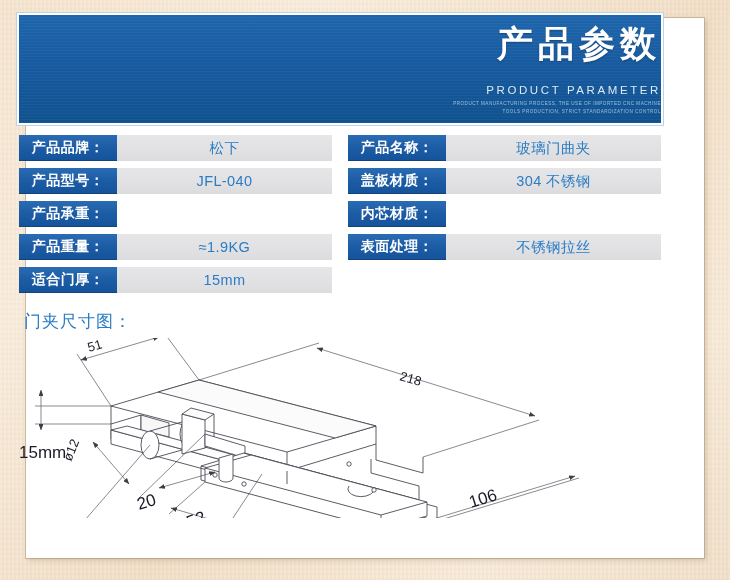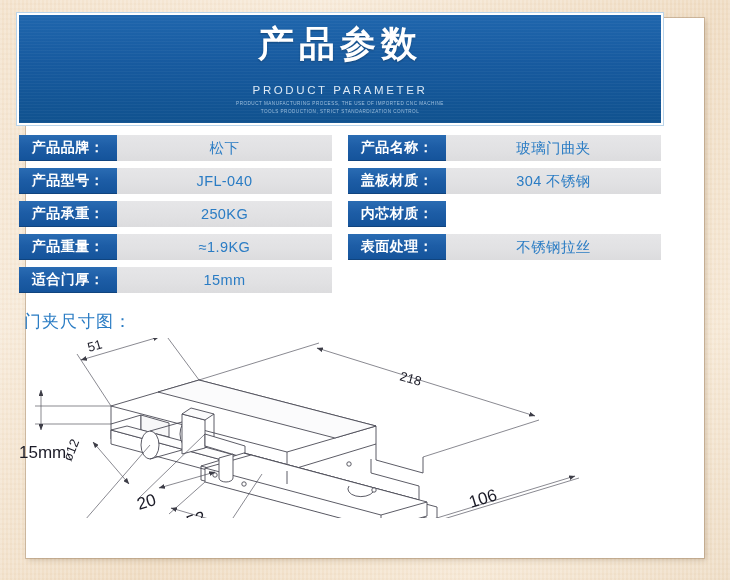--- a/index.html
+++ b/index.html
@@ -57,21 +57,21 @@
     background:
       repeating-linear-gradient(0deg,
         rgba(255,255,255,0.035) 0px,
         rgba(255,255,255,0.035) 1px,
         rgba(0,0,0,0.00) 1px,
         rgba(0,0,0,0.00) 3px),
       linear-gradient(180deg, #1f66ad 0%, #175a9f 45%, #10528f 100%);
     border: 2px solid #ffffff;
     outline: 1px solid #b9d4ea;
     color: #ffffff;
-    text-align: center;
+    text-align: right;
   }
   #header-title {
     margin-top: 10px;
     font-size: 36px;
     font-weight: bold;
     letter-spacing: 5px;
     line-height: 1.08;
     text-shadow: 0 1px 2px rgba(0,0,0,0.25);
   }
   #header-subtitle {
@@ -182,21 +182,20 @@
       <div class="spec-row">
         <div class="spec-label">产品品牌：</div>
         <div class="spec-value">松下</div>
       </div>
       <div class="spec-row">
         <div class="spec-label">产品型号：</div>
         <div class="spec-value">JFL-040</div>
       </div>
       <div class="spec-row">
         <div class="spec-label">产品承重：</div>
-        <div class="spec-value">250KG</div>
       </div>
       <div class="spec-row">
         <div class="spec-label">产品重量：</div>
         <div class="spec-value">≈1.9KG</div>
       </div>
       <div class="spec-row">
         <div class="spec-label">适合门厚：</div>
         <div class="spec-value">15mm</div>
       </div>
     </div>

